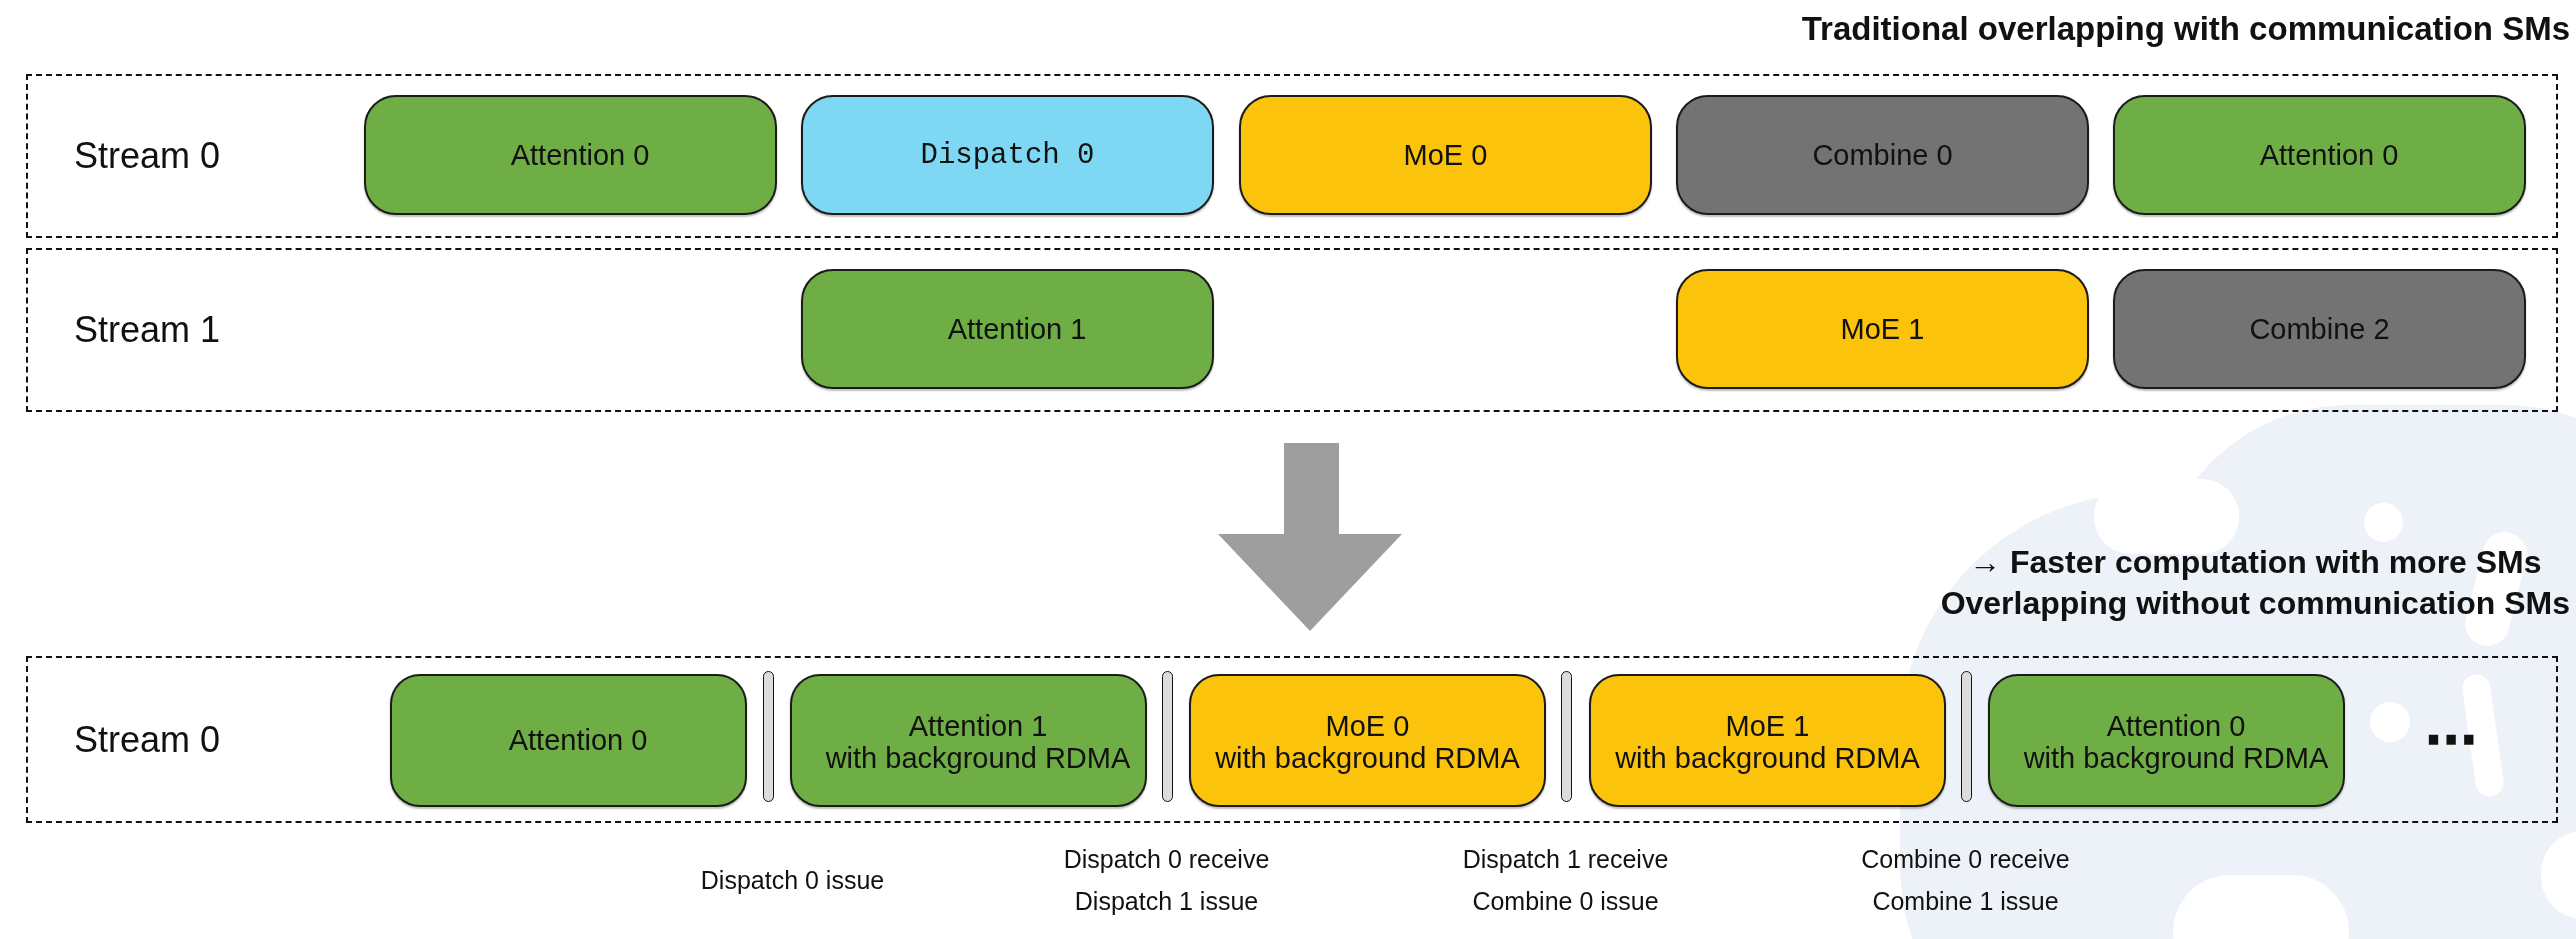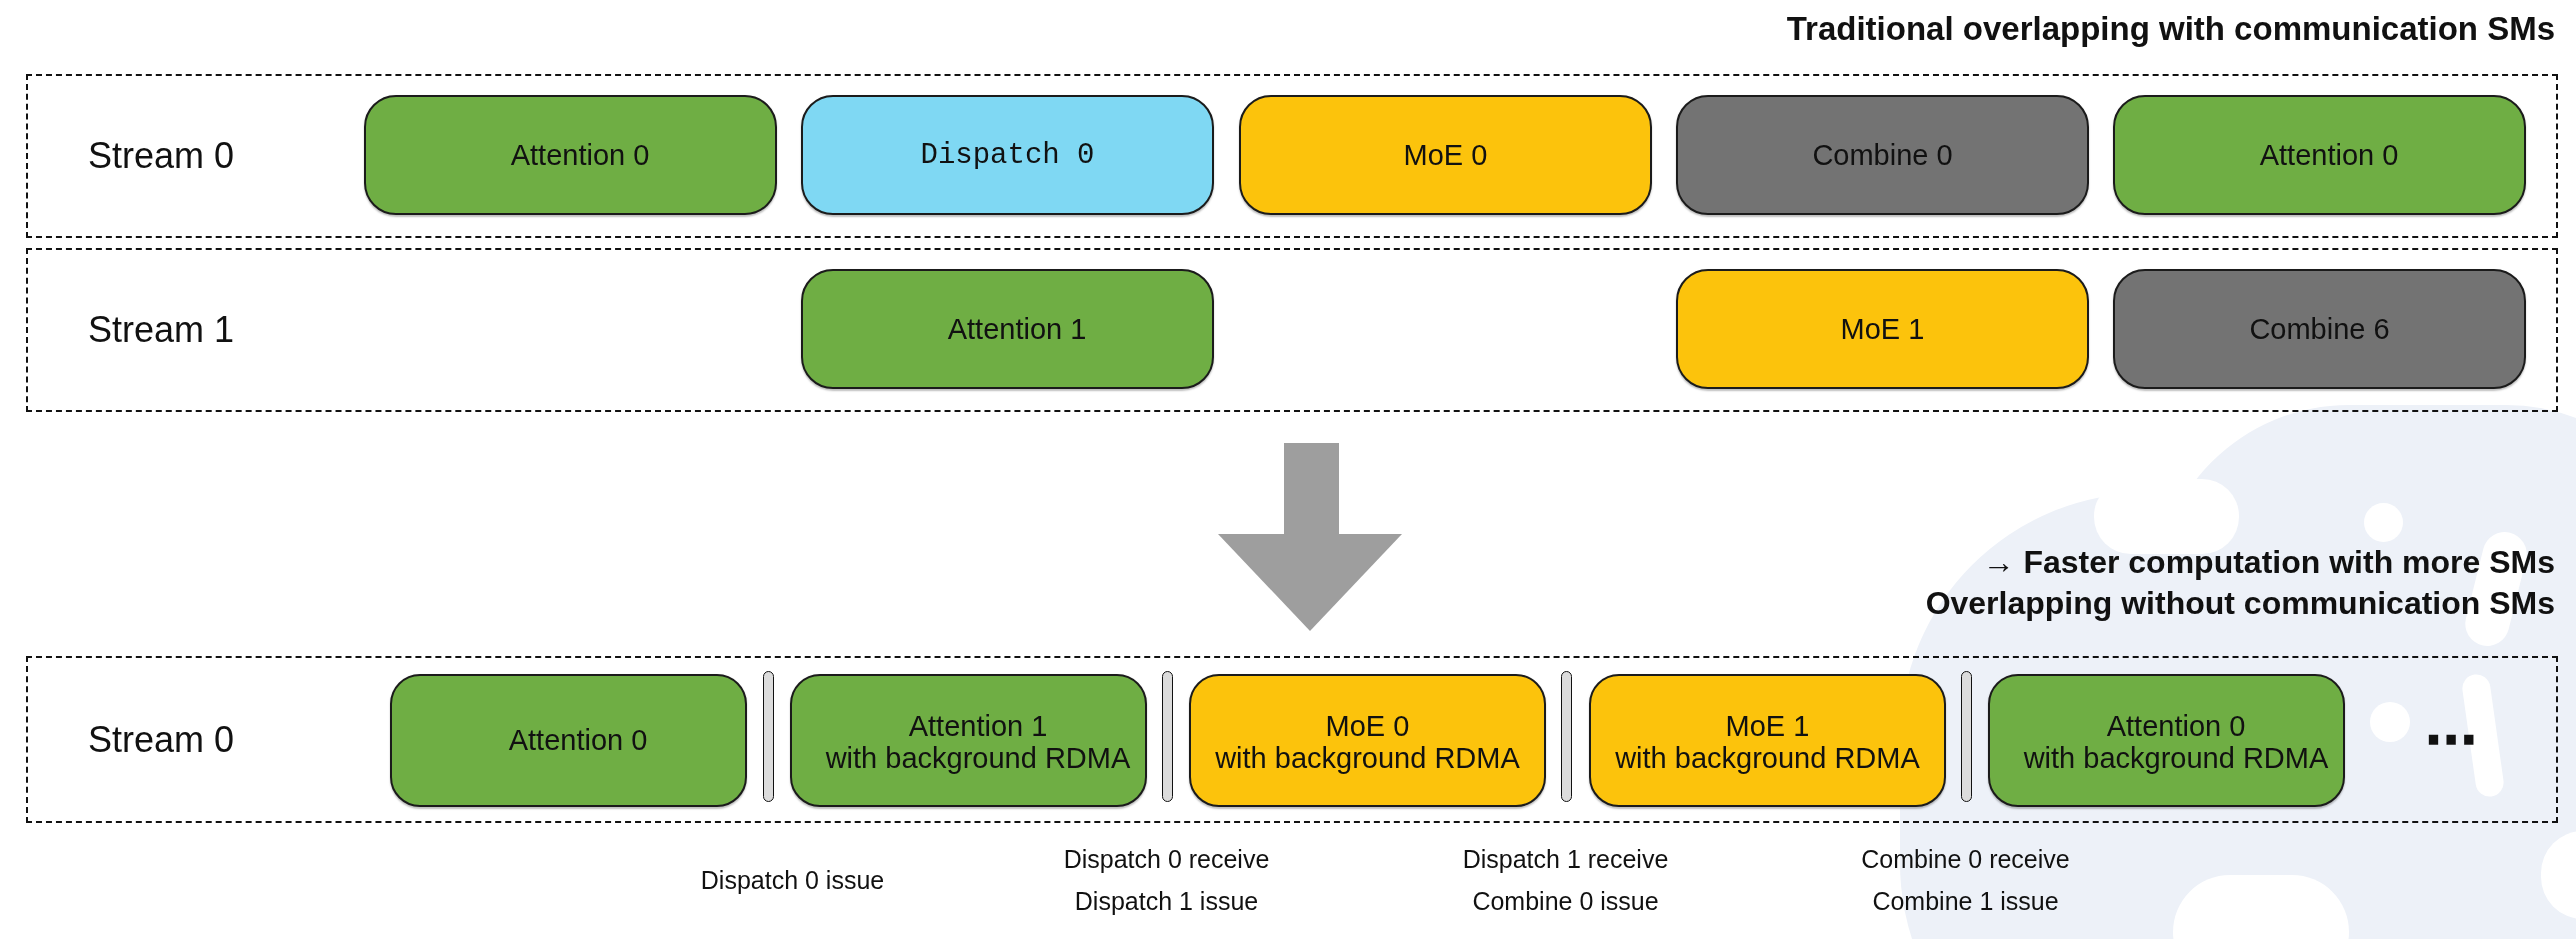--- a/index.html
+++ b/index.html
@@ -5,30 +5,30 @@
   html,body{margin:0;padding:0;background:#ffffff;}
   .canvas{
     position:relative;width:2576px;height:940px;overflow:hidden;background:#ffffff;
     font-family:"Liberation Sans","DejaVu Sans",sans-serif;color:#111111;
   }
   
   .wm{position:absolute;z-index:0;}
   .wm-blob{position:absolute;background:#edf1f8;}
   .wm-white{position:absolute;background:#ffffff;}
   
-  .caption{position:absolute;z-index:2;font-weight:700;text-align:right;right:21px;}
+  .caption{position:absolute;z-index:2;font-weight:700;text-align:center;right:6px;}
   .caption-top{top:8.8px;font-size:33px;line-height:40px;}
   .caption-mid{top:542px;font-size:32px;line-height:41px;}
   
   .stream-box{position:absolute;left:26px;width:2532px;border:2.6px dashed #111;z-index:1;box-sizing:border-box;}
   .box-1{top:74px;height:164px;}
   .box-2{top:248px;height:164px;}
   .box-3{top:656px;height:167px;}
   .stream-label{
-    position:absolute;left:60px;top:0;height:100%;display:flex;align-items:center;
+    position:absolute;left:46px;top:0;height:100%;display:flex;align-items:center;
     font-size:36px;color:#111;
   }
   
   .block{
     position:absolute;top:19.4px;width:413px;height:120px;border:2.6px solid #1b1b1b;border-radius:32px;
     display:flex;align-items:center;justify-content:center;font-size:29px;box-sizing:border-box;
     box-shadow:0 1.8px 1.8px rgba(0,0,0,0.25);
   }
   .c-attention{background:#6fae44;padding-left:19px;}
   .c-dispatch{background:#7fd8f3;font-family:Liberation Mono, monospace;}
@@ -103,21 +103,21 @@
 
   <div class="stream-box box-2">
     <div class="stream-label">Stream 1</div>
     <div class="block c-attention" style="left:773px;">
       <span>Attention 1</span>
     </div>
     <div class="block c-moe" style="left:1648px;">
       <span>MoE 1</span>
     </div>
     <div class="block c-combine" style="left:2085px;">
-      <span>Combine 6</span>
+      <span>Combine 2</span>
     </div>
   </div>
 
   <div class="arrow-shaft"></div>
   <div class="arrow-head"></div>
 
   <div class="caption caption-mid">
     <div>→ Faster computation with more SMs</div>
     <div>Overlapping without communication SMs</div>
   </div>

